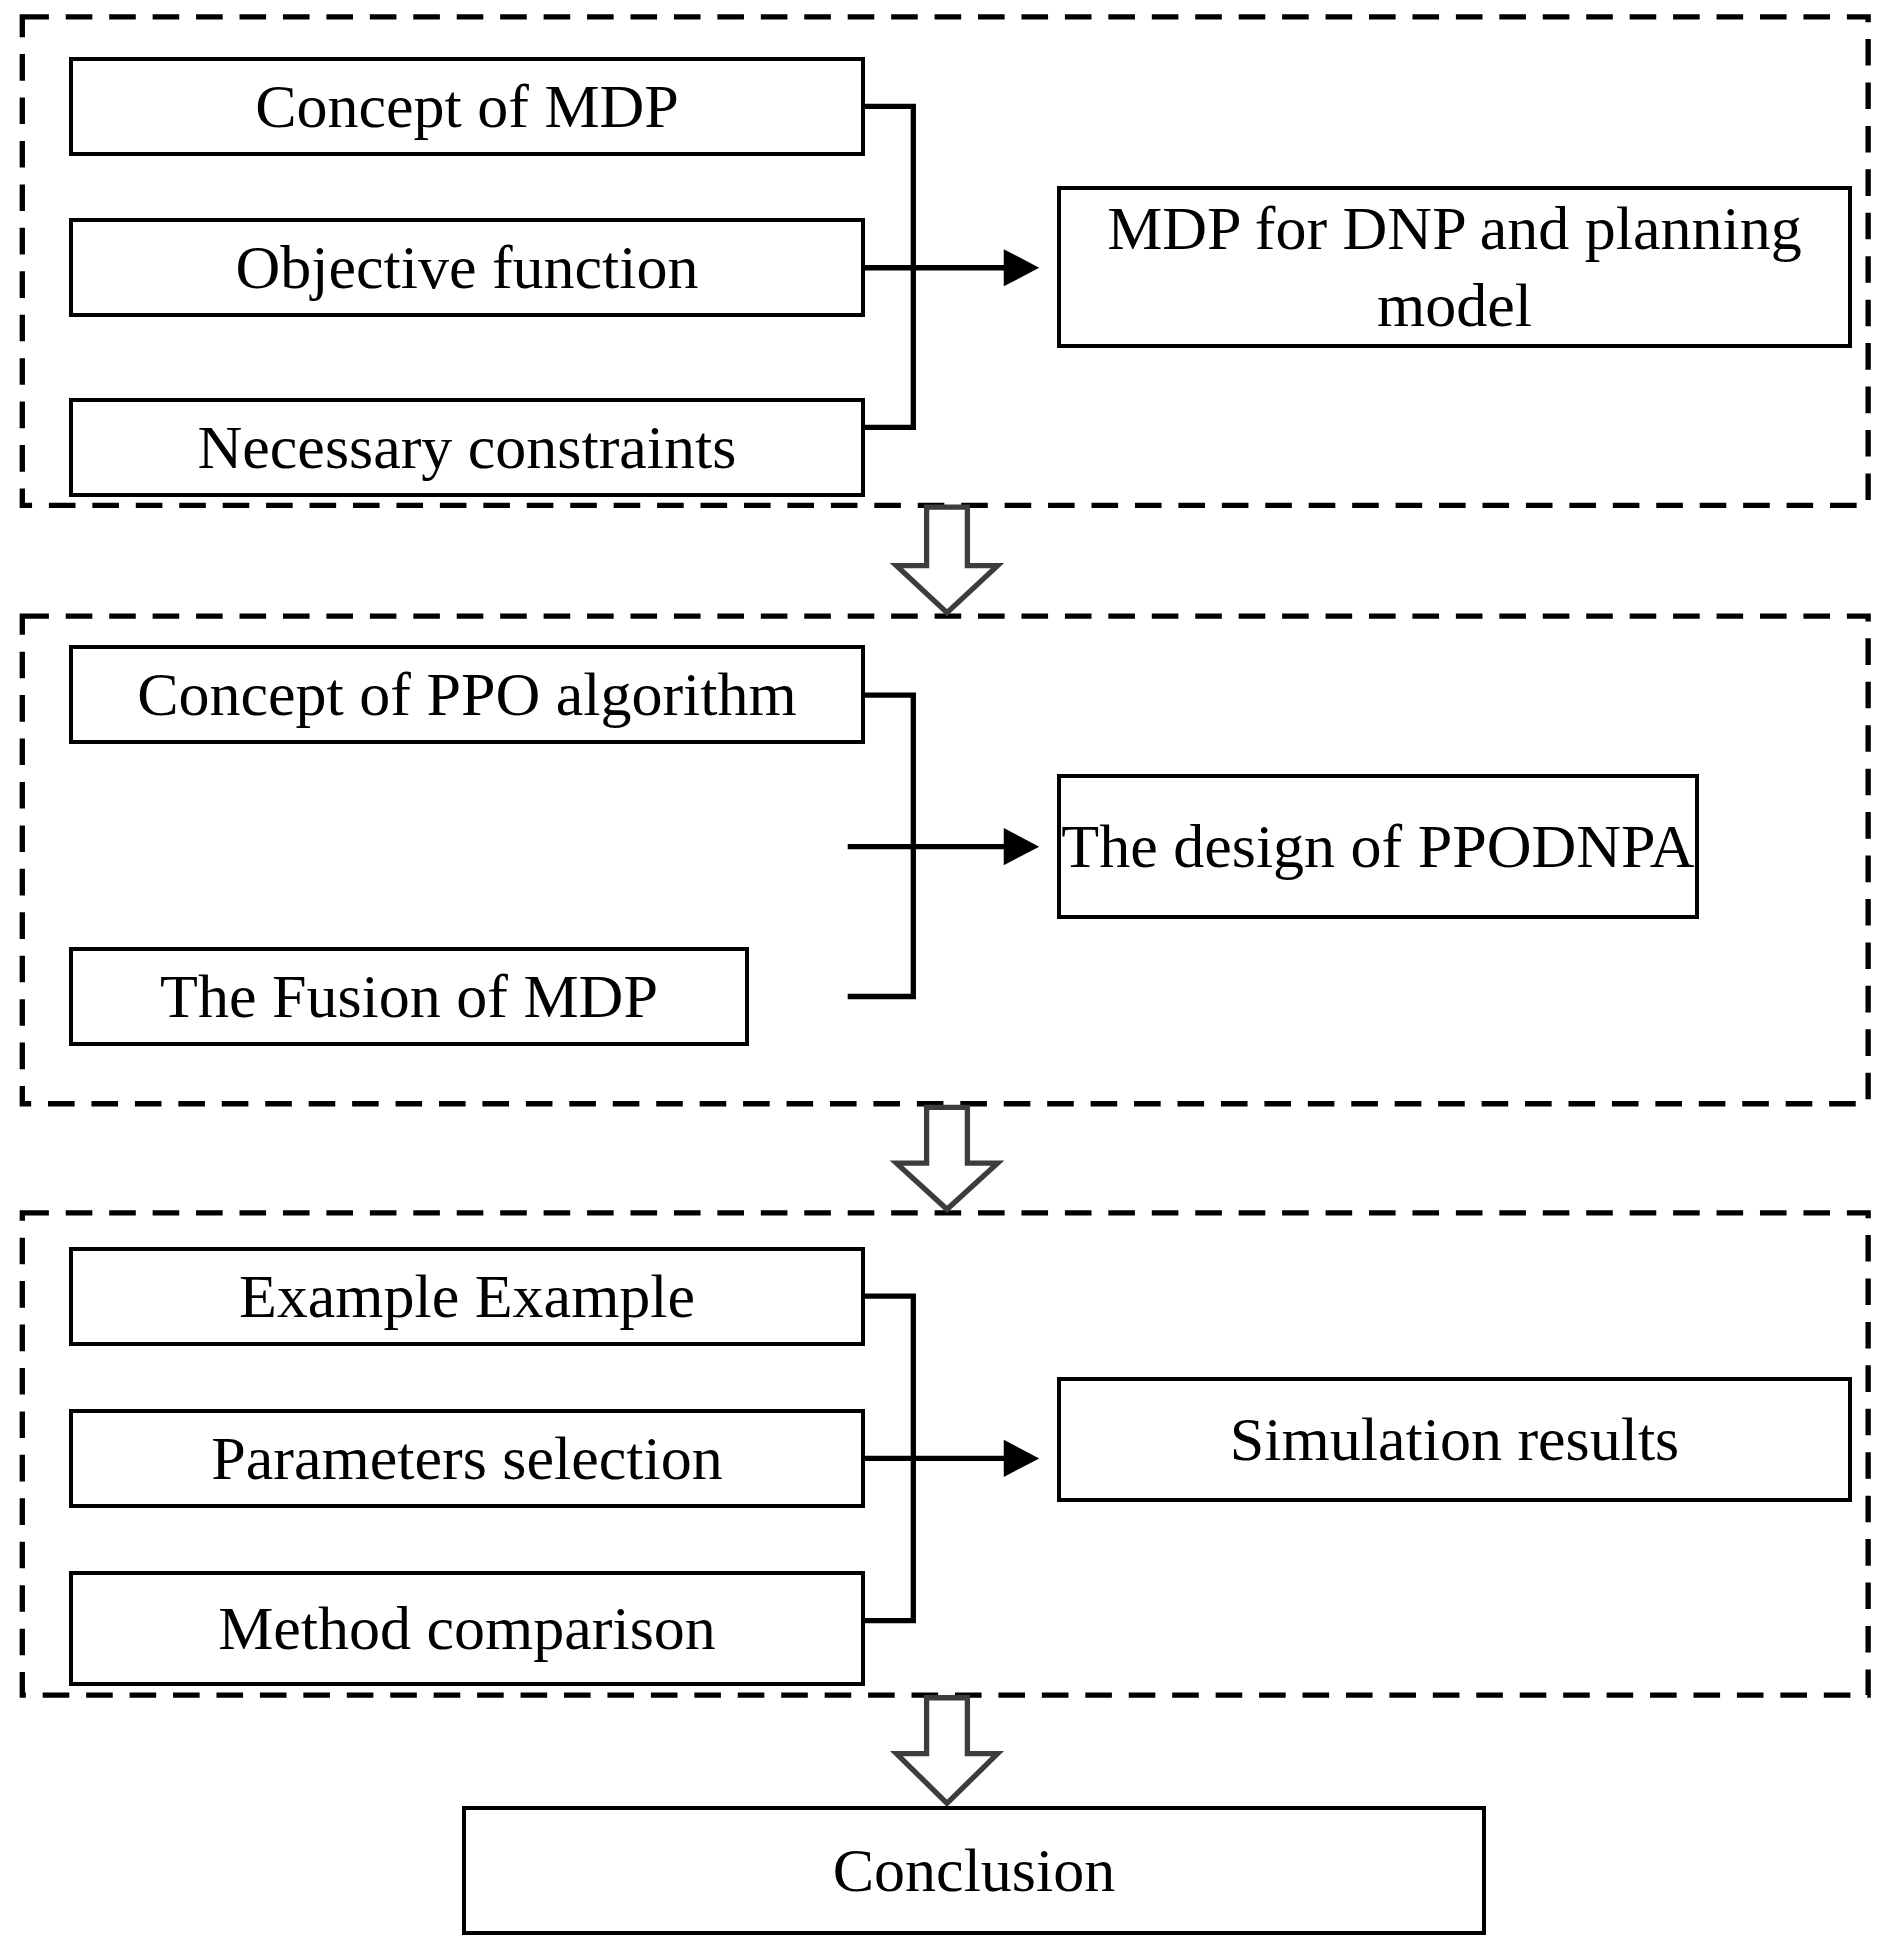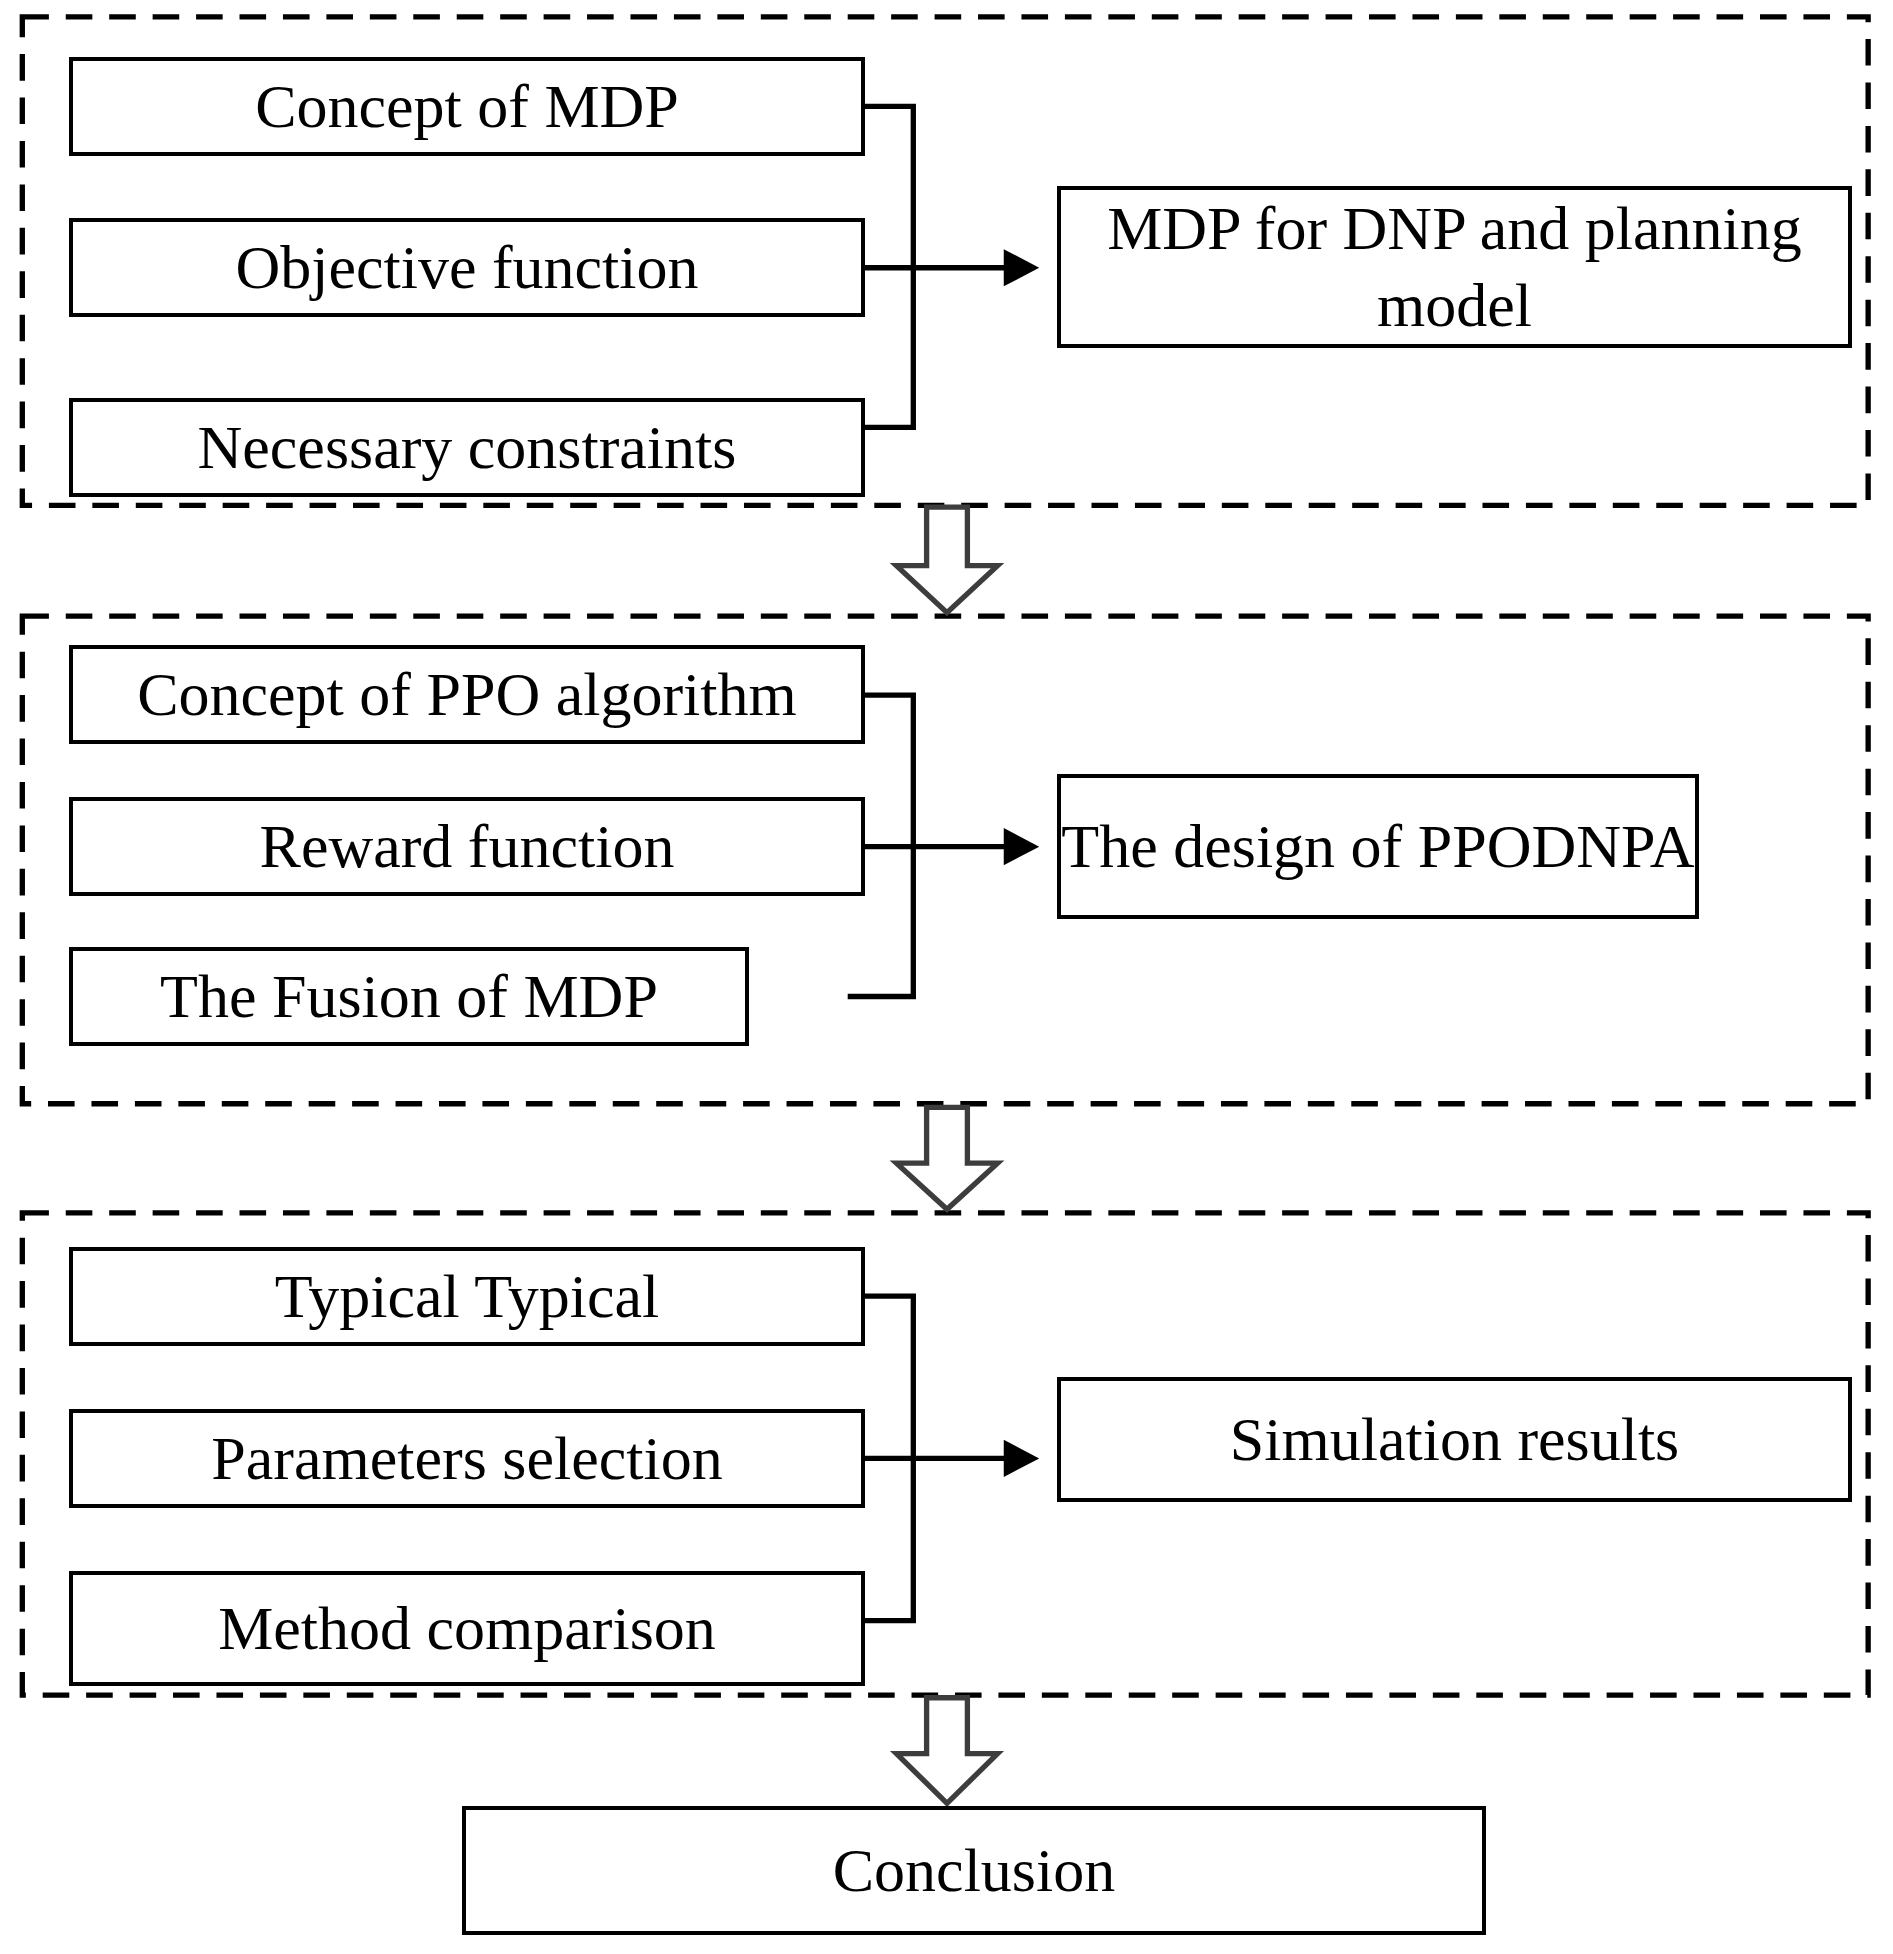--- a/index.html
+++ b/index.html
@@ -82,33 +82,30 @@
   </div>
 
   <div class="node" style="left:1039px;top:186px;width:795px;height:162px">
     <span>MDP for DNP and planning</span>
     <span>model</span>
   </div>
 
   <div class="node" style="left:51px;top:645px;width:796px;height:99px">
     <span>Concept of PPO algorithm</span>
   </div>
-  <div class="node" style="left:51px;top:797px;width:796px;height:99px">
-    <span>Reward function</span>
-  </div>
   <div class="node" style="left:51px;top:947px;width:680px;height:99px">
     <span>The Fusion of MDP</span>
   </div>
 
   <div class="node" style="left:1039px;top:774px;width:642px;height:145px">
     <span>The design of PPODNPA</span>
   </div>
 
   <div class="node" style="left:51px;top:1247px;width:796px;height:99px">
-    <span>Typical Typical</span>
+    <span>Example Example</span>
   </div>
   <div class="node" style="left:51px;top:1409px;width:796px;height:99px">
     <span>Parameters selection</span>
   </div>
   <div class="node" style="left:51px;top:1571px;width:796px;height:115px">
     <span>Method comparison</span>
   </div>
 
   <div class="node" style="left:1039px;top:1377px;width:795px;height:125px">
     <span>Simulation results</span>

